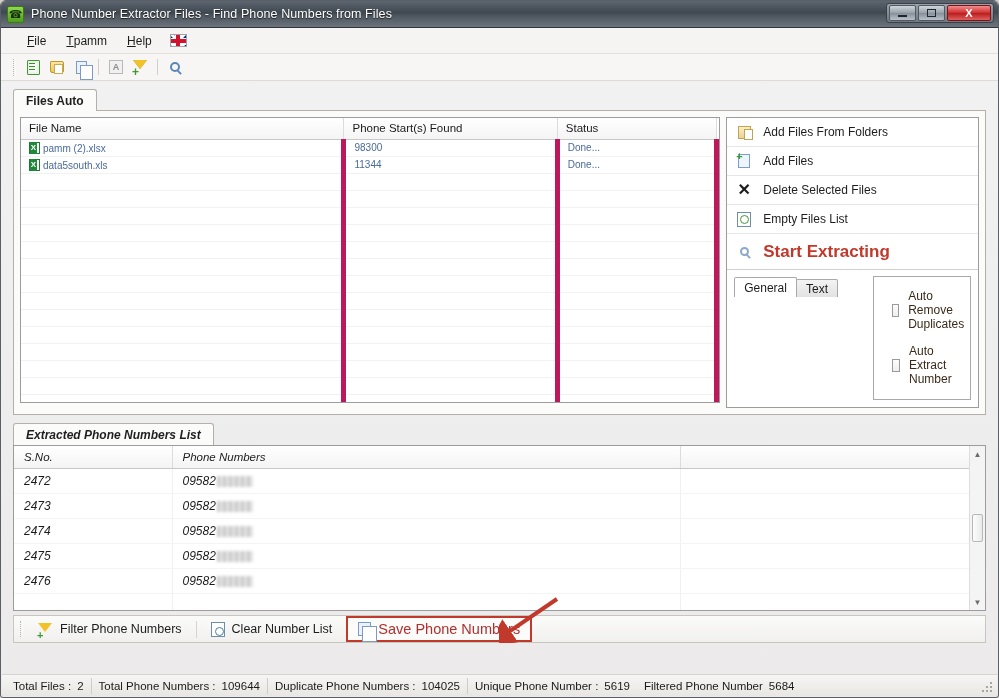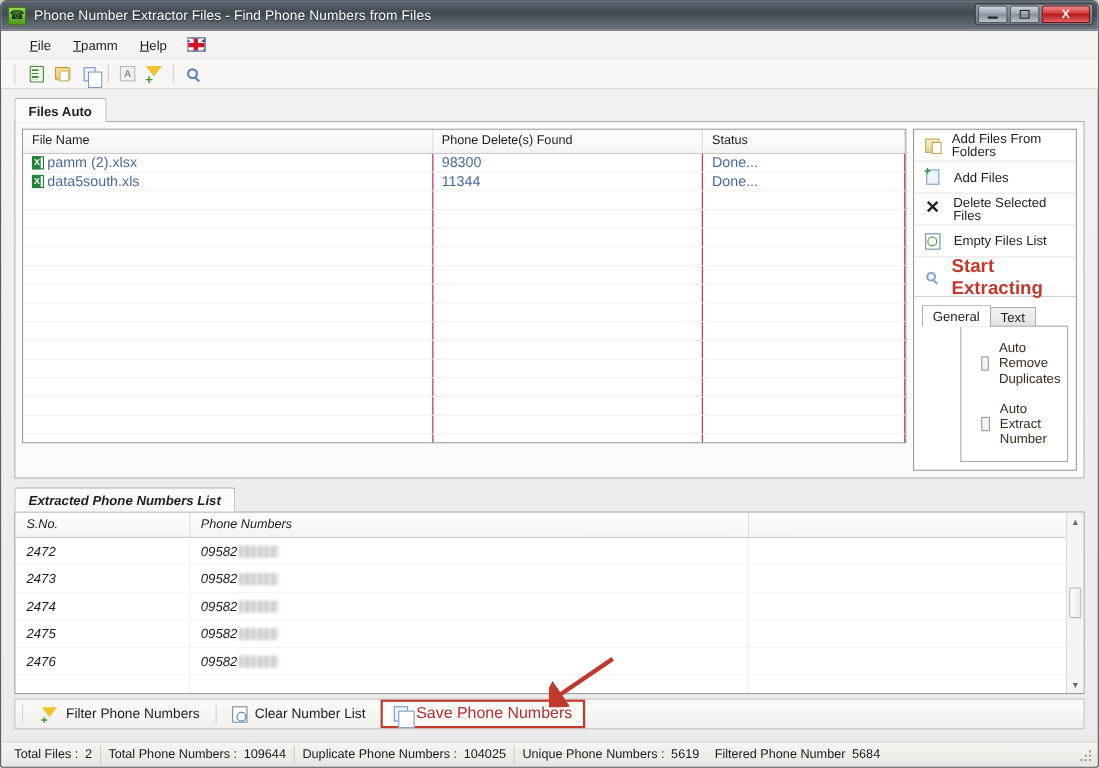--- a/index.html
+++ b/index.html
@@ -176,24 +176,24 @@
   table.grid th {
     font-size: 11.5px; font-weight: normal; color:#1b1b1b;
     text-align: left;
     height: 21px;
     padding: 0 0 0 8px;
     background: linear-gradient(180deg,#ffffff 0%,#f4f4f4 100%);
     border-right: 1px solid #dcdcdc;
     border-bottom: 1px solid #c8c8c8;
   }
   table.grid td {
-    font-size: 13px; color:#4a6a9b;
+    font-size: 10px; color:#4a6a9b;
     height: 17px;
     padding: 0 0 0 8px;
-    border-right: 1px solid #be185d;
+    border-right: 5px solid #be185d;
     border-bottom: 1px solid #f2f2f2;
     white-space: nowrap; overflow:hidden;
   }
   td.filecell { color:#4a6a9b; }
   .xls-ico {
     display:inline-block; width:11px; height:12px;
     background:#ffffff; border:1px solid #1f7a33;
     position:relative; vertical-align:-2px; margin-right:3px;
   }
   .xls-ico::before{content:"X"; position:absolute; left:0; top:-1px; width:7px; height:12px; background:#21873a; color:#fff; font-size:8px; font-weight:bold; text-align:center; line-height:12px;}
@@ -225,21 +225,21 @@
   .ico-empty::after{content:""; width:7px;height:7px;border:1.5px solid #3f9a35;border-radius:50%;}
   .action-row.start {
     height: 36px;
     border-bottom: 1px solid #cfcfcf;
   }
   .start-label { font-size: 17px; font-weight: bold; color:#c0392b; }
   .ico-mag2 { width:9px;height:9px;border:2px solid #8aa9c9;border-radius:50%; position:relative;}
   .ico-mag2::after{content:""; position:absolute; right:-4px; bottom:-3px; width:6px; height:2px; background:#8aa9c9; transform:rotate(45deg);}
 
   
-  .opt-box { margin: 7px; flex:1 1 auto; display:flex; flex-direction:column; }
+  .opt-box { margin: 7px; flex:1 1 auto; display:flex; flex-direction:row; }
   .opt-tabs { display:flex; align-items:flex-end; height:20px; }
   .opt-tab {
     height:20px; padding:0 9px; display:flex; align-items:center;
     font-size:12px; color:#1d1d1d;
     border:1px solid #a9a9a9; border-bottom:none;
     border-radius:2px 2px 0 0;
   }
   .opt-tab.active { background:#ffffff; position:relative; z-index:2; }
   .opt-tab.inactive { background:linear-gradient(180deg,#f3f3f3,#e2e2e2); margin-left:-1px; height:18px; }
   .opt-panel {
@@ -396,21 +396,21 @@
       <div class="grid-wrap">
         <table class="grid">
           <colgroup>
               <col style="width:318px">
               <col style="width:210px">
               <col style="width:157px">
             </colgroup>
           <thead>
             <tr>
               <th>File Name</th>
-              <th>Phone Delete(s) Found</th>
+              <th>Phone Start(s) Found</th>
               <th>Status</th>
             </tr>
           </thead>
           <tbody>
             <tr>
               <td class="filecell"><span class="xls-ico"></span><span>pamm (2).xlsx</span></td>
               <td>98300</td>
               <td>Done...</td>
             </tr>
             <tr>
@@ -637,21 +637,21 @@
     </div>
     <div class="st-cell">
       <span>Total Phone Numbers :</span>
       <span>109644</span>
     </div>
     <div class="st-cell">
       <span>Duplicate Phone Numbers :</span>
       <span>104025</span>
     </div>
     <div class="st-cell last">
-      <span>Unique Phone Numbers :</span>
+      <span>Unique Phone Number :</span>
       <span>5619</span>
       <span style="margin-left:8px">Filtered Phone Number</span>
       <span>5684</span>
     </div>
     <div class="st-grip">
       <span style="left:8px;top:8px"></span>
         <span style="left:4px;top:8px"></span>
         <span style="left:8px;top:4px"></span>
         <span style="left:0;top:8px"></span>
         <span style="left:4px;top:4px"></span>

